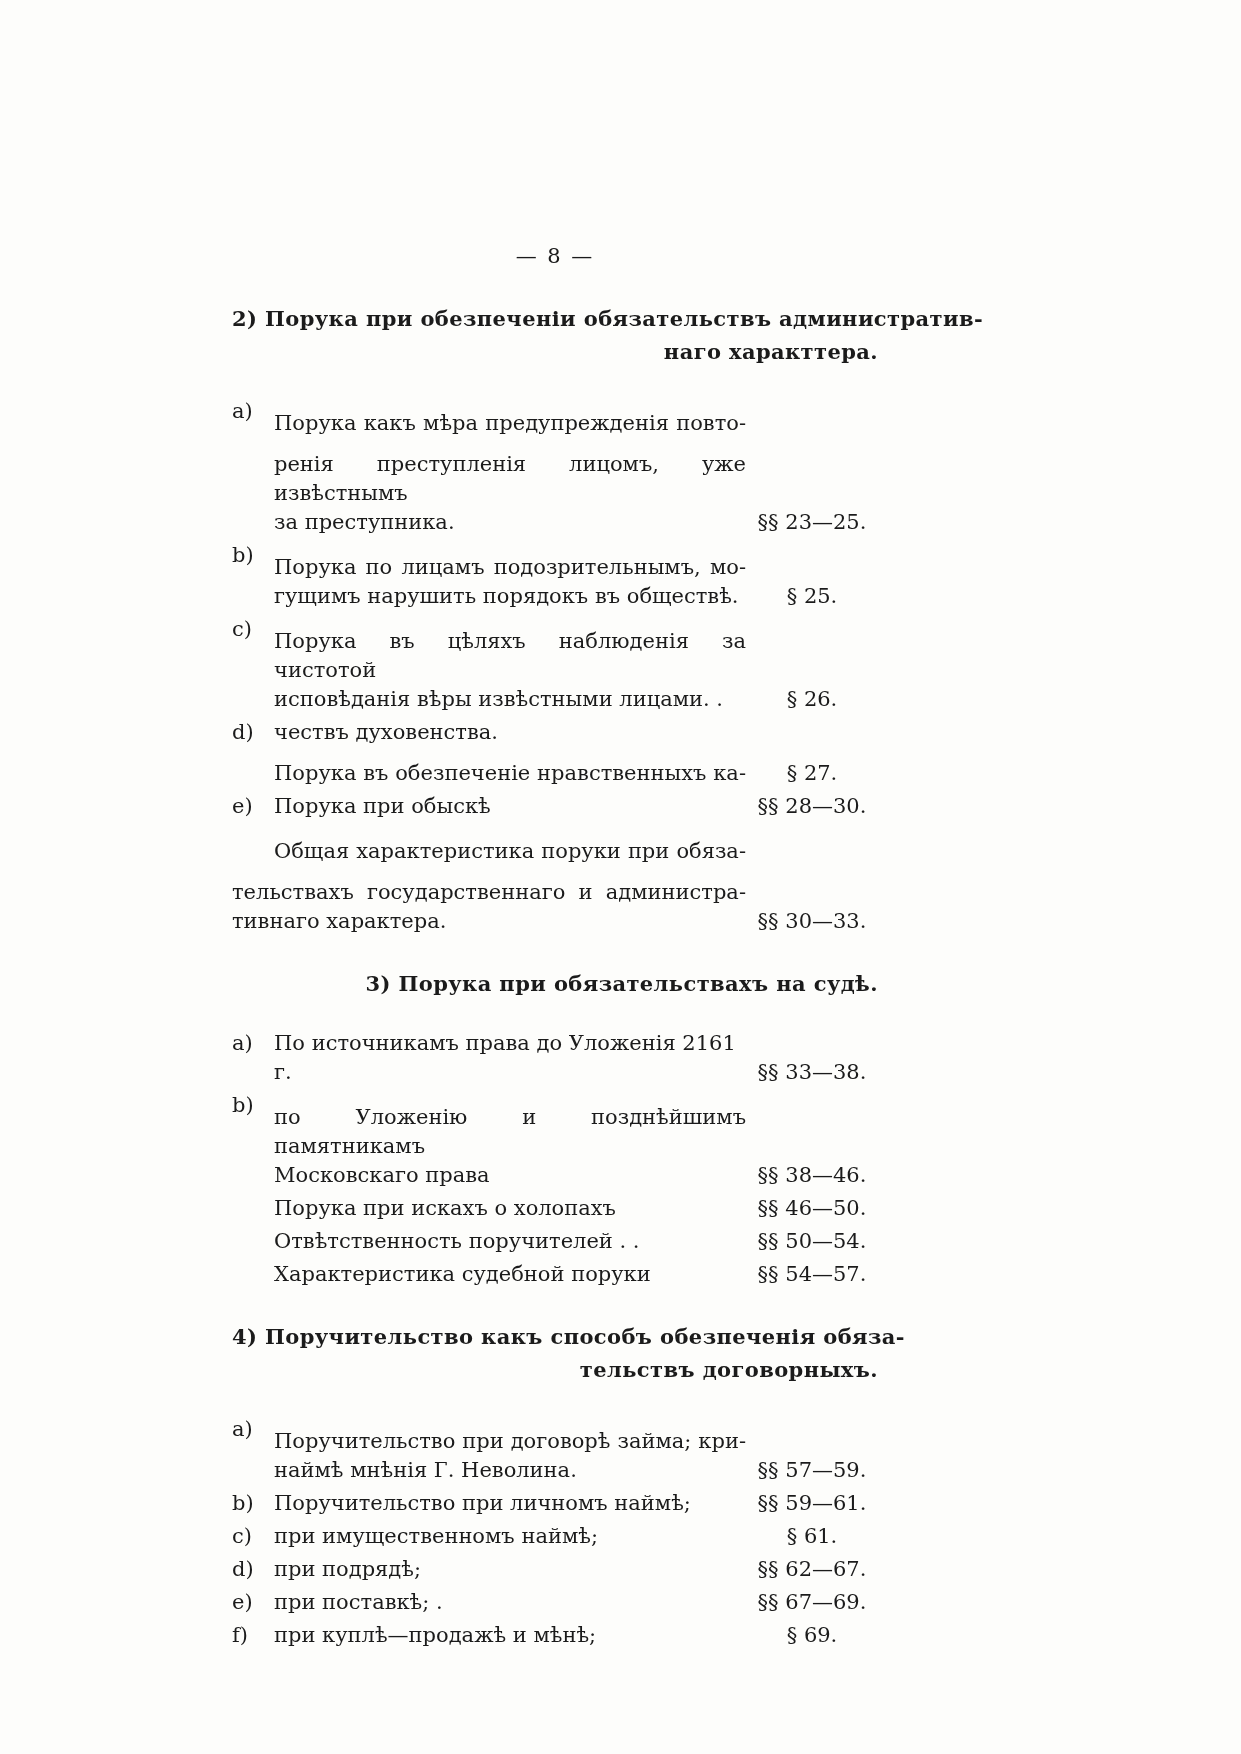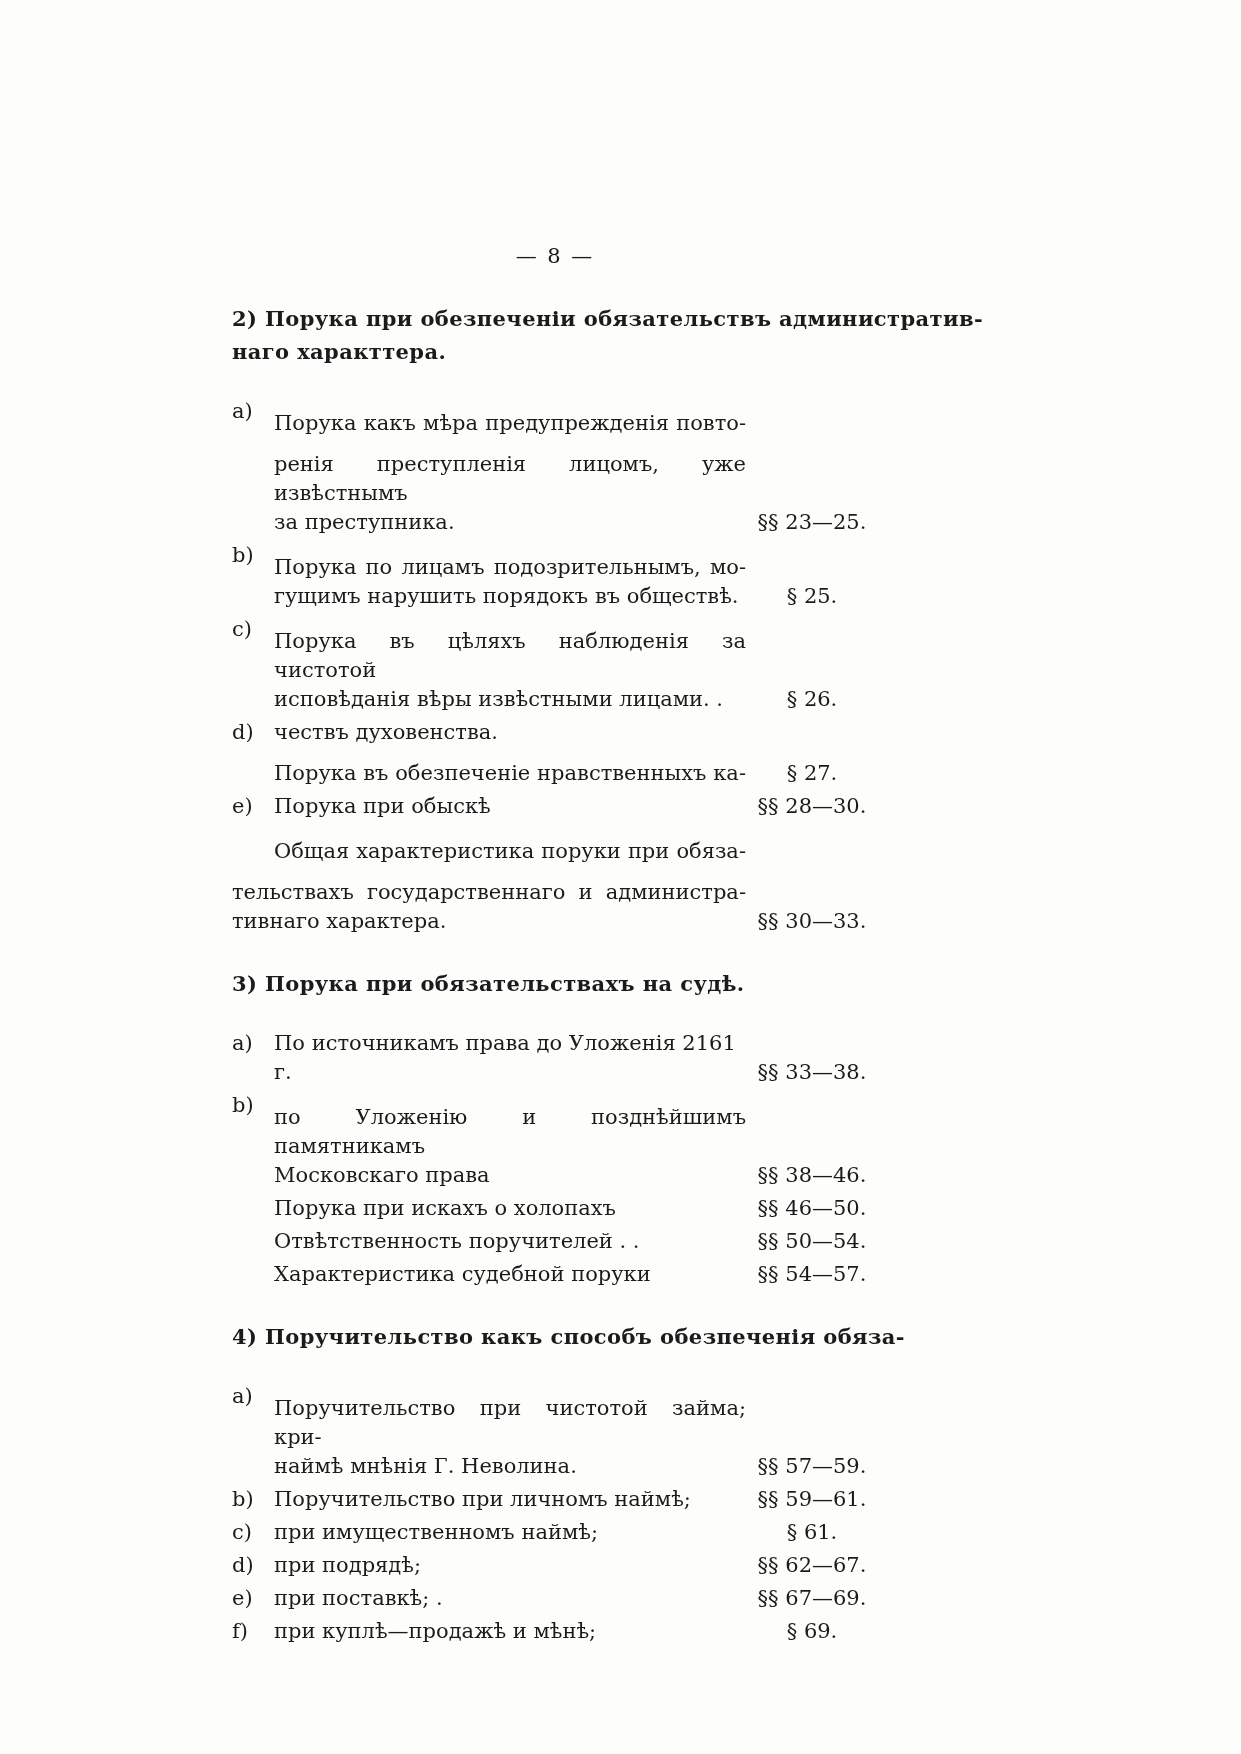--- a/index.html
+++ b/index.html
@@ -16,21 +16,21 @@
     line-height: 29px;
     padding: 242px 363px 0 232px;
     overflow: hidden;
   }
   .page-number {
     text-align: center;
     letter-spacing: 2px;
     margin-bottom: 2px;
   }
   .heading {
-    text-align: left;
+    text-align: right;
     font-weight: bold;
     line-height: 33px;
     margin: 31px 0 29px 0;
     letter-spacing: 0.4px;
   }
   .heading-line { white-space: nowrap; }
   .entries { width: 100%; }
   .entry {
     display: flex;
     align-items: stretch;
@@ -153,26 +153,27 @@
             <div class="text">
               <div class="line">Характеристика судебной поруки</div>
             </div>
             <div class="ref">§§ 54—57.</div>
           </div>
         </div>
       </section>
       <section class="toc-section">
         <div class="heading">
           <div class="heading-line">4) Поручительство какъ способъ обезпеченія обяза-</div>
+          <div class="heading-line">тельствъ договорныхъ.</div>
         </div>
         <div class="entries">
           <div class="entry">
             <div class="label">a)</div>
             <div class="text">
-              <div class="line just">Поручительство при чистотой займа; кри-</div>
+              <div class="line just">Поручительство при договорѣ займа; кри-</div>
               <div class="line">наймѣ мнѣнія Г. Неволина.</div>
             </div>
             <div class="ref">§§ 57—59.</div>
           </div>
           <div class="entry">
             <div class="label">b)</div>
             <div class="text">
               <div class="line">Поручительство при личномъ наймѣ;</div>
             </div>
             <div class="ref">§§ 59—61.</div>

